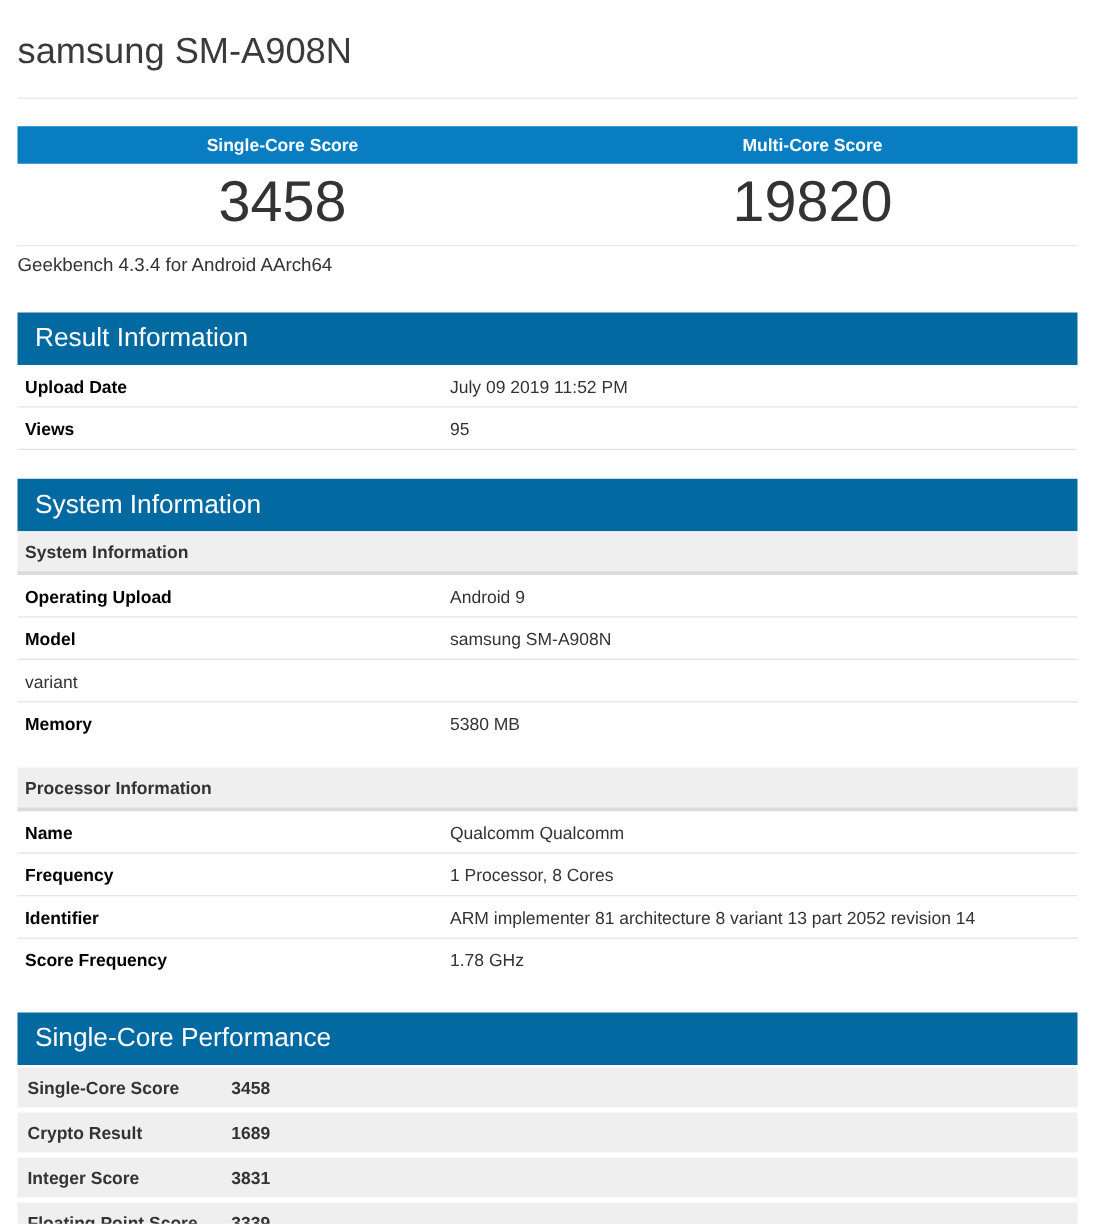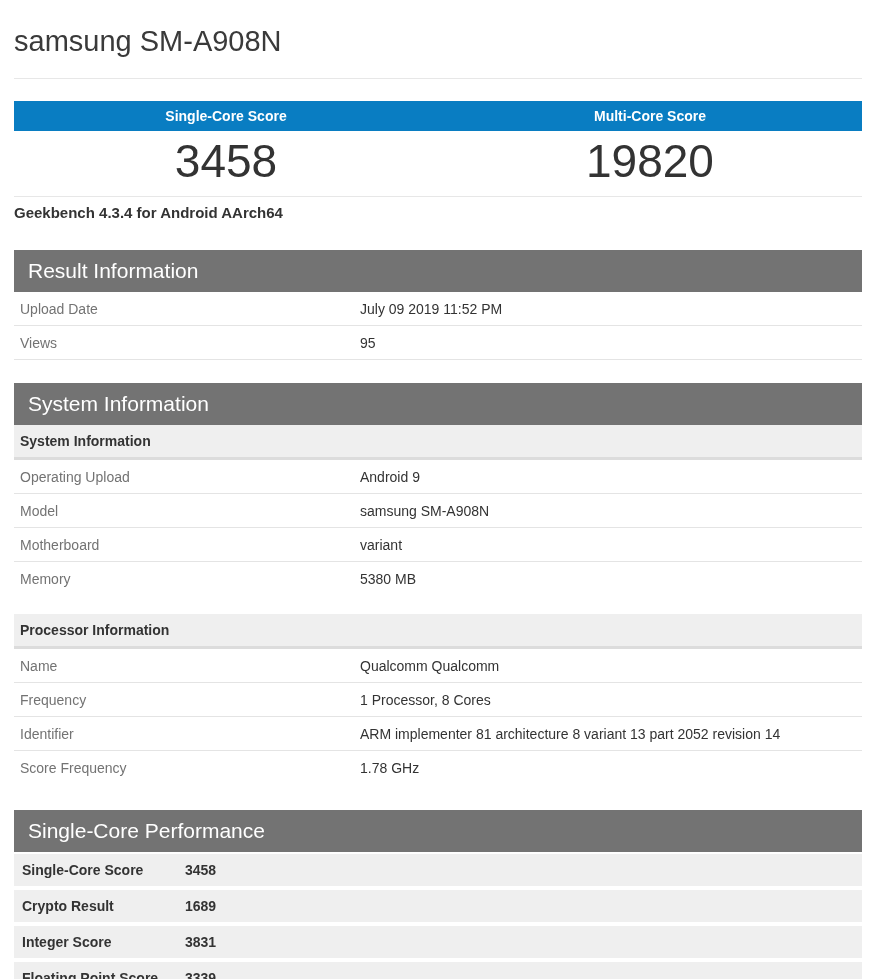--- a/index.html
+++ b/index.html
@@ -57,49 +57,48 @@
     flex: 1;
     text-align: center;
     font-size: 46px;
     line-height: 1.0;
     color: #333;
   }
   .caption {
     font-size: 15px;
     color: #333;
     margin: 7px 0 0 0;
-    font-weight: bold;
   }
   
   .section { margin-top: 29px; }
   .section.sys { margin-top: 23px; }
   .section.perf { margin-top: 26px; }
   .section-header {
     height: 42px;
-    background: #737373;
+    background: #0369a1;
     color: #ffffff;
     font-size: 21px;
     font-weight: 400;
     display: flex;
     align-items: center;
     padding-left: 14px;
   }
   
   .info-row {
     display: flex;
     align-items: baseline;
     padding: 9px 0 8px 6px;
     border-bottom: 1px solid #e4e4e4;
     font-size: 14px;
   }
   .info-row .label {
     width: 340px;
     flex: none;
-    font-weight: normal;
-    color: #737373;
+    font-weight: bold;
+    color: #000000;
   }
   .info-row .value {
     color: #333;
     font-weight: 400;
   }
   .info-row.no-border { border-bottom: none; }
   
   .subheader-row {
     background: #efefef;
     border-bottom: 3px solid #dcdcdc;
@@ -160,21 +159,20 @@
     <div class="subheader-row">System Information</div>
     <div class="info-row">
       <div class="label">Operating Upload</div>
       <div class="value">Android 9</div>
     </div>
     <div class="info-row">
       <div class="label">Model</div>
       <div class="value">samsung SM-A908N</div>
     </div>
     <div class="info-row">
-      <div class="label">Motherboard</div>
       <div class="value">variant</div>
     </div>
     <div class="info-row no-border">
       <div class="label">Memory</div>
       <div class="value">5380 MB</div>
     </div>
 
     <div class="subtable-gap"></div>
 
     <div class="subheader-row">Processor Information</div>

